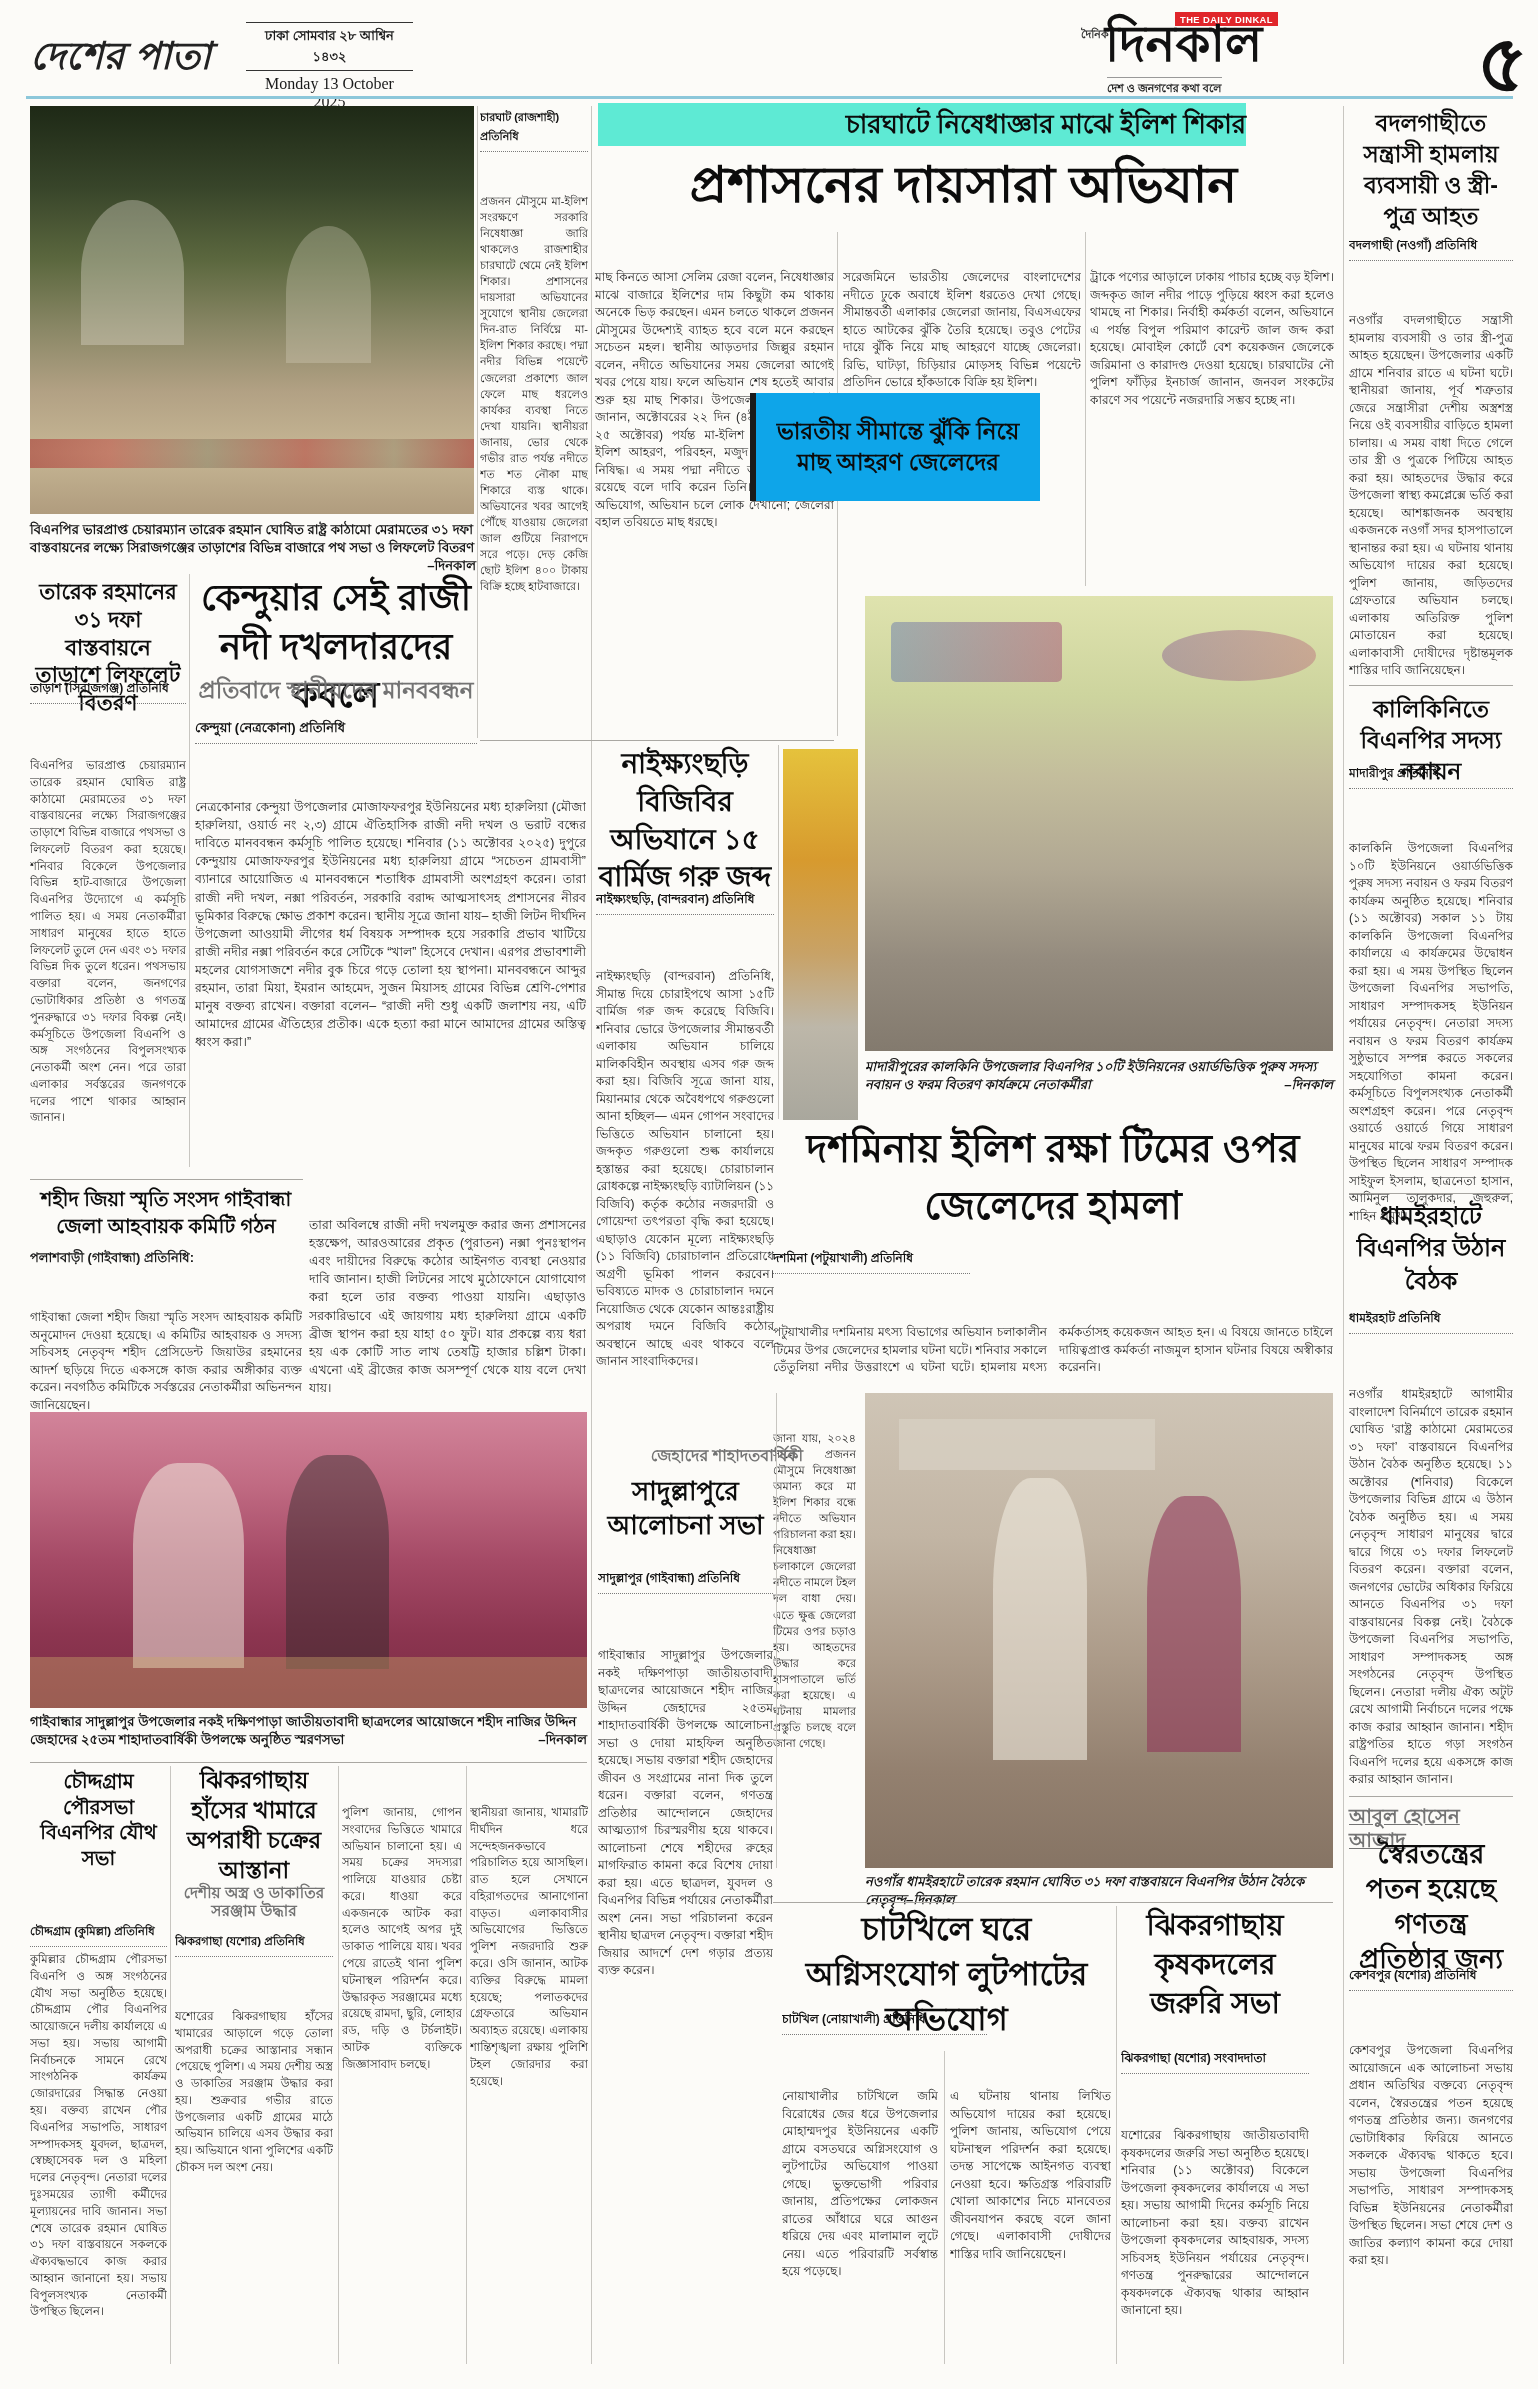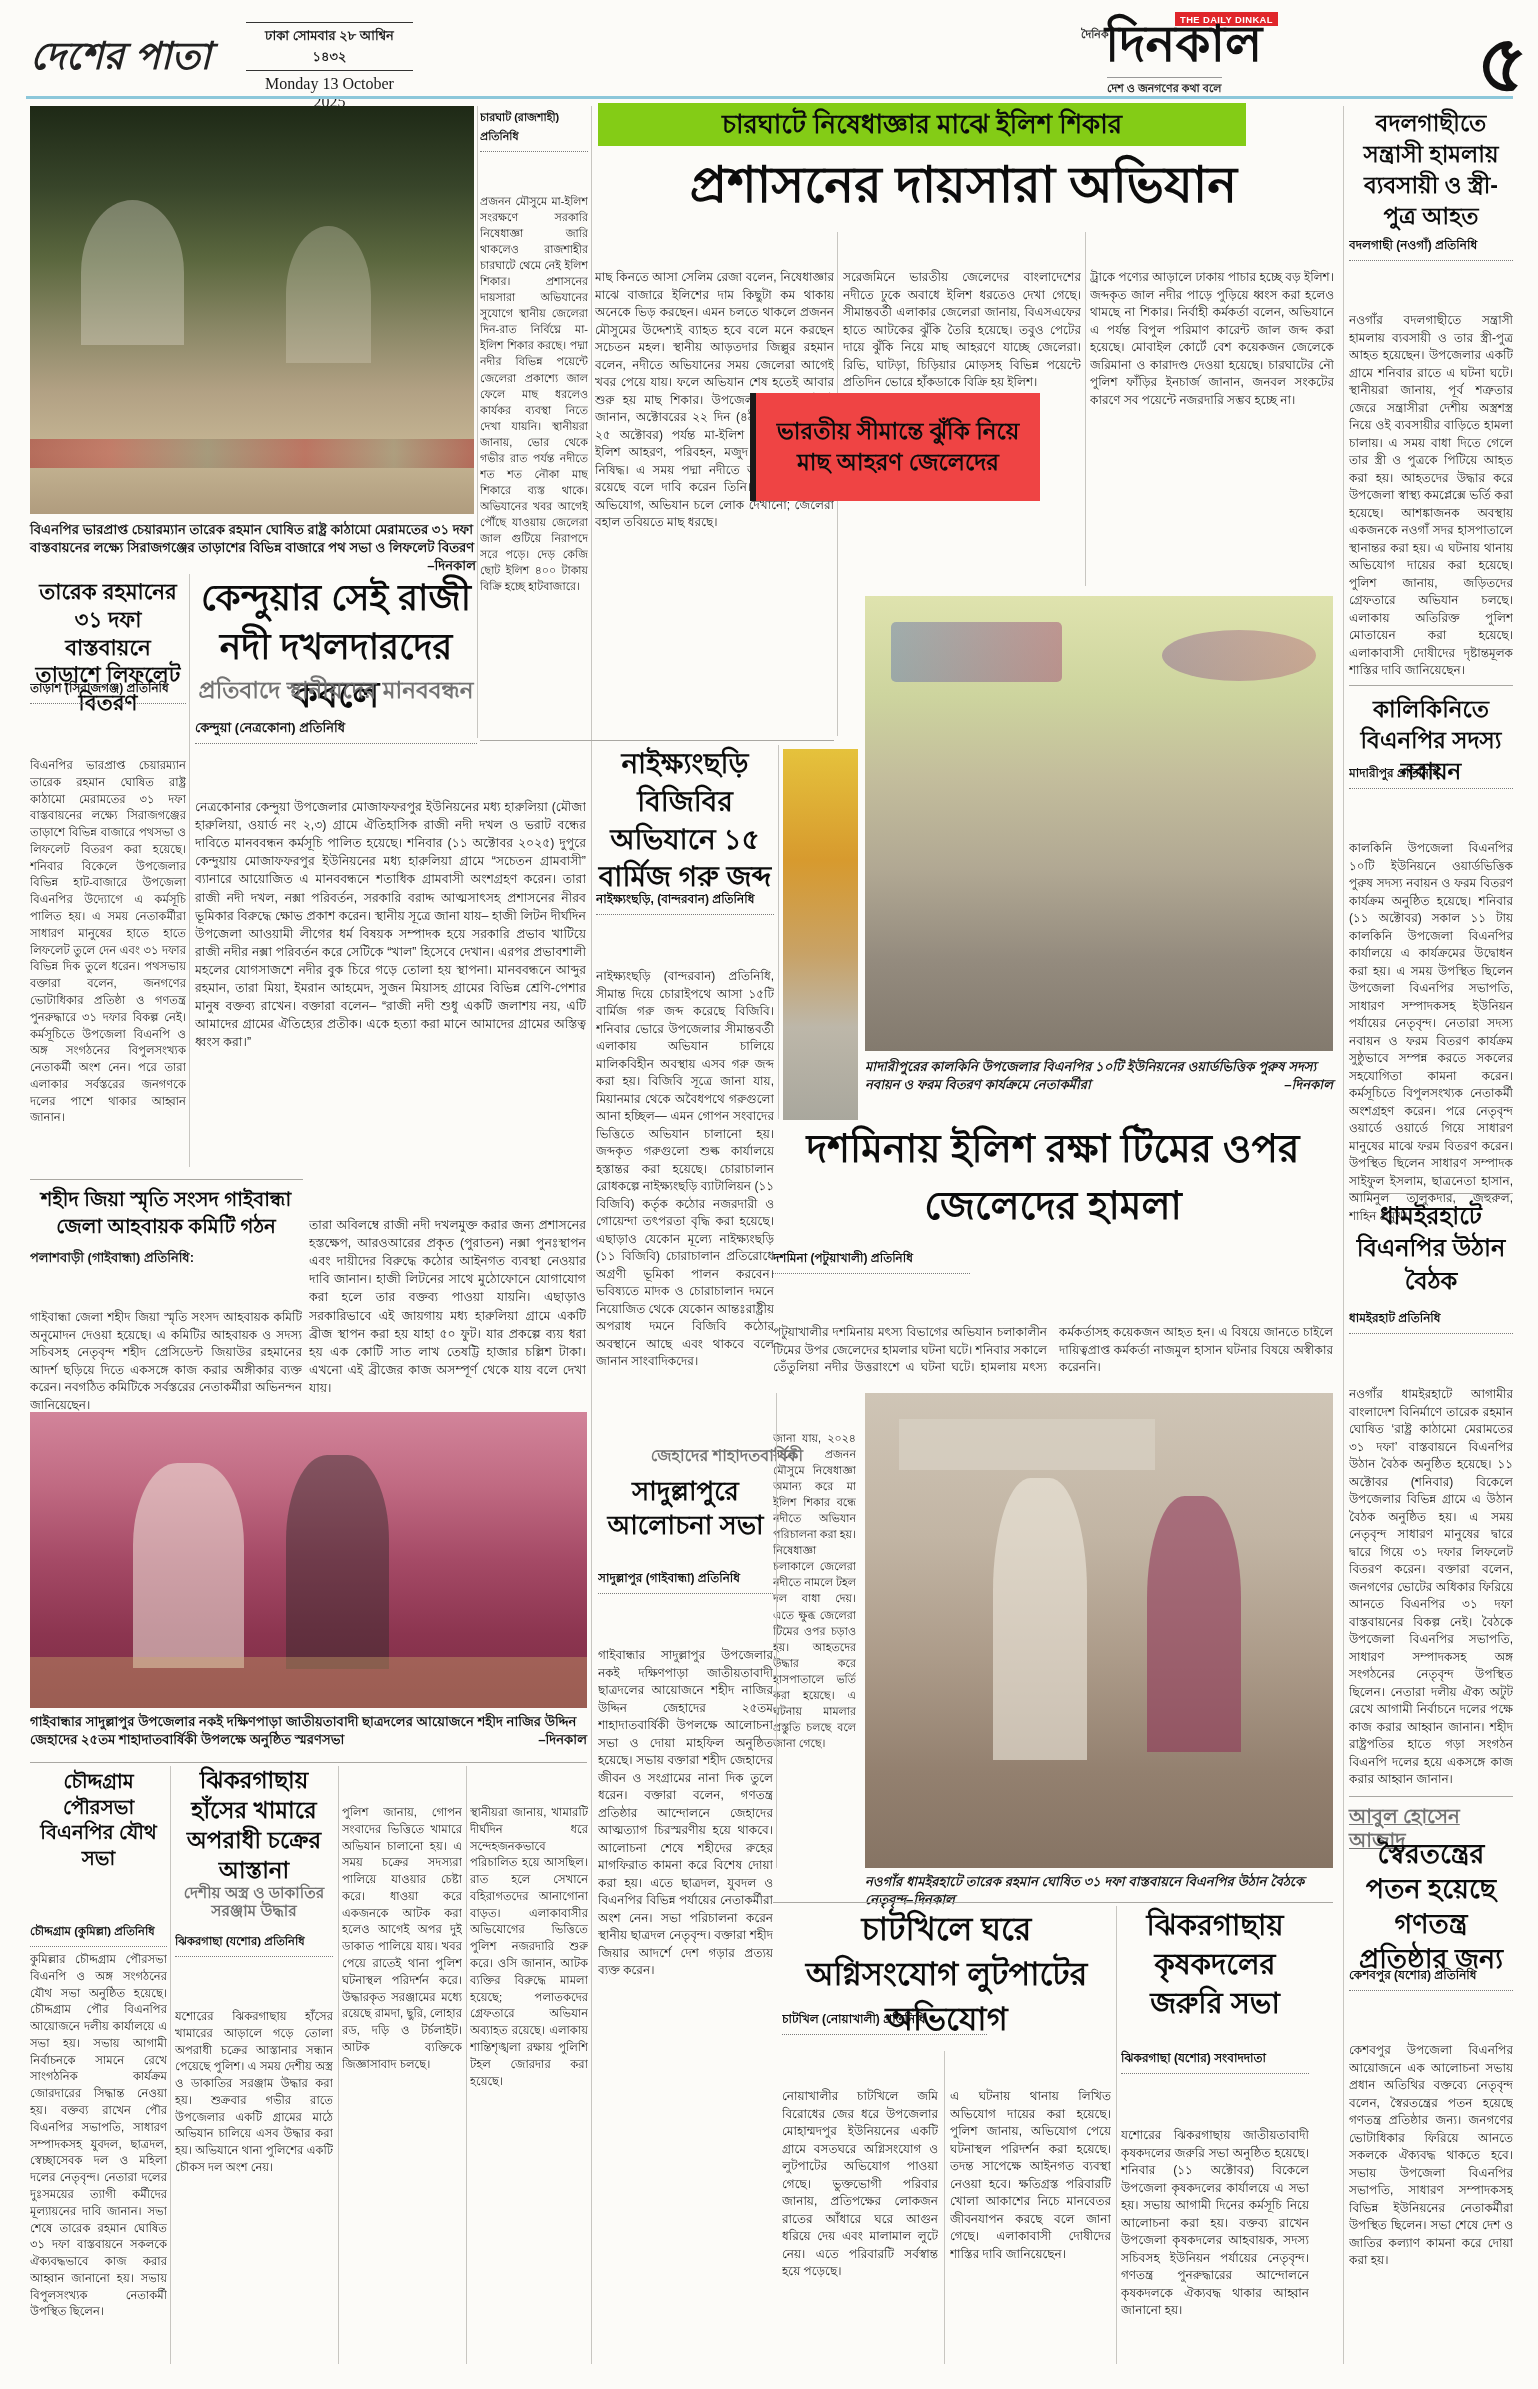--- a/index.html
+++ b/index.html
@@ -4,21 +4,21 @@
 <style>
   html,body{margin:0;padding:0;background:#e9e7e2;}
   #page{position:relative;width:1538px;height:2389px;background:#fcfbf8;overflow:hidden;
         font-family:"Liberation Sans","DejaVu Sans",sans-serif;color:#1a1a1a;}
   .abs{position:absolute;}
   .headline{font-weight:700;color:#0c0c0c;text-align:center;line-height:1.2;}
   .body{font-size:12px;line-height:1.46;text-align:justify;color:#1c1c1c;overflow:hidden;margin-top:37px;}
   .byline{font-weight:700;font-size:13px;color:#111;border-bottom:0.9px dotted #7a7a7a;padding-bottom:4.3px;overflow:hidden;}
   .caption{font-size:13.2px;font-weight:600;line-height:1.35;color:#151515;}
   .caption .credit{float:right;font-weight:700;}
-  .kickerbox{background:#84cc16;text-align:center;font-weight:700;color:#0c0c0c;}
+  .kickerbox{background:#5eead4;text-align:right;font-weight:700;color:#0c0c0c;}
   .vrule{width:0.9px;background:#c8c6c1;}
   .hrule{height:0.9px;background:#a9a7a2;}
   .photo{overflow:hidden;}
   .subhead{font-weight:700;text-align:center;color:#737373;line-height:1.2;}
 </style>
 </head>
 <body>
 
 <div id="page">
 
@@ -53,21 +53,21 @@
   <div class="abs byline" style="left:480px;top:109px;width:108px;font-size:11px;">চারঘাট (রাজশাহী) প্রতিনিধি</div>
   <div class="abs body" style="left:480px;top:156px;width:108px;height:581px;font-size:11px;">প্রজনন মৌসুমে মা-ইলিশ সংরক্ষণে সরকারি নিষেধাজ্ঞা জারি থাকলেও রাজশাহীর চারঘাটে থেমে নেই ইলিশ শিকার। প্রশাসনের দায়সারা অভিযানের সুযোগে স্থানীয় জেলেরা দিন-রাত নির্বিঘ্নে মা-ইলিশ শিকার করছে। পদ্মা নদীর বিভিন্ন পয়েন্টে জেলেরা প্রকাশ্যে জাল ফেলে মাছ ধরলেও কার্যকর ব্যবস্থা নিতে দেখা যায়নি। স্থানীয়রা জানায়, ভোর থেকে গভীর রাত পর্যন্ত নদীতে শত শত নৌকা মাছ শিকারে ব্যস্ত থাকে। অভিযানের খবর আগেই পৌঁছে যাওয়ায় জেলেরা জাল গুটিয়ে নিরাপদে সরে পড়ে। দেড় কেজি ছোট ইলিশ ৪০০ টাকায় বিক্রি হচ্ছে হাটবাজারে।</div>
 
   <div class="abs kickerbox" style="left:598px;top:103px;width:648px;height:43px;line-height:43px;font-size:26px;">চারঘাটে নিষেধাজ্ঞার মাঝে ইলিশ শিকার</div>
   <div class="abs headline" style="left:591px;top:150px;width:745px;height:77px;font-size:50px;font-weight:800;line-height:1.4;">প্রশাসনের দায়সারা অভিযান</div>
 
   <div class="abs body" style="left:595px;top:232px;width:239px;height:502px;">মাছ কিনতে আসা সেলিম রেজা বলেন, নিষেধাজ্ঞার মাঝে বাজারে ইলিশের দাম কিছুটা কম থাকায় অনেকে ভিড় করছেন। এমন চলতে থাকলে প্রজনন মৌসুমের উদ্দেশ্যই ব্যাহত হবে বলে মনে করছেন সচেতন মহল। স্থানীয় আড়তদার জিল্লুর রহমান বলেন, নদীতে অভিযানের সময় জেলেরা আগেই খবর পেয়ে যায়। ফলে অভিযান শেষ হতেই আবার শুরু হয় মাছ শিকার। উপজেলা মৎস্য কর্মকর্তা জানান, অক্টোবরের ২২ দিন (৪ঠা অক্টোবর থেকে ২৫ অক্টোবর) পর্যন্ত মা-ইলিশ রক্ষায় সারাদেশে ইলিশ আহরণ, পরিবহন, মজুদ ও বিক্রি সম্পূর্ণ নিষিদ্ধ। এ সময় পদ্মা নদীতে অভিযান অব্যাহত রয়েছে বলে দাবি করেন তিনি। তবে স্থানীয়দের অভিযোগ, অভিযান চলে লোক দেখানো; জেলেরা বহাল তবিয়তে মাছ ধরছে।</div>
   <div class="abs body" style="left:843px;top:232px;width:238px;height:352px;">সরেজমিনে ভারতীয় জেলেদের বাংলাদেশের নদীতে ঢুকে অবাধে ইলিশ ধরতেও দেখা গেছে। সীমান্তবর্তী এলাকার জেলেরা জানায়, বিএসএফের হাতে আটকের ঝুঁকি তৈরি হয়েছে। তবুও পেটের দায়ে ঝুঁকি নিয়ে মাছ আহরণে যাচ্ছে জেলেরা। রিভি, ঘাটড়া, চিড়িয়ার মোড়সহ বিভিন্ন পয়েন্টে প্রতিদিন ভোরে হাঁকডাকে বিক্রি হয় ইলিশ।</div>
   <div class="abs body" style="left:1090px;top:232px;width:244px;height:352px;">ট্রাকে পণ্যের আড়ালে ঢাকায় পাচার হচ্ছে বড় ইলিশ। জব্দকৃত জাল নদীর পাড়ে পুড়িয়ে ধ্বংস করা হলেও থামছে না শিকার। নির্বাহী কর্মকর্তা বলেন, অভিযানে এ পর্যন্ত বিপুল পরিমাণ কারেন্ট জাল জব্দ করা হয়েছে। মোবাইল কোর্টে বেশ কয়েকজন জেলেকে জরিমানা ও কারাদণ্ড দেওয়া হয়েছে। চারঘাটের নৌ পুলিশ ফাঁড়ির ইনচার্জ জানান, জনবল সংকটের কারণে সব পয়েন্টে নজরদারি সম্ভব হচ্ছে না।</div>
 
-  <div class="abs" style="left:750px;top:393px;width:284px;height:108px;background:#ef4444;border-left:6.8px solid #1a1a1a;display:flex;align-items:center;justify-content:center;z-index:3;">
+  <div class="abs" style="left:750px;top:393px;width:284px;height:108px;background:#0ea5e9;border-left:6.8px solid #1a1a1a;display:flex;align-items:center;justify-content:center;z-index:3;">
     <div class="headline" style="font-size:23px;line-height:1.35;padding:0 8.5px;">ভারতীয় সীমান্তে ঝুঁকি নিয়ে মাছ আহরণ জেলেদের</div>
   </div>
 
   <div class="abs headline" style="left:30px;top:579px;width:156px;font-size:21.4px;line-height:1.3;">তারেক রহমানের ৩১ দফা বাস্তবায়নে তাড়াশে লিফলেট বিতরণ</div>
   <div class="abs byline" style="left:30px;top:679px;width:156px;font-size:12px;">তাড়াশ (সিরাজগঞ্জ) প্রতিনিধি</div>
   <div class="abs body" style="left:30px;top:720px;width:156px;height:448px;font-size:11.5px;">বিএনপির ভারপ্রাপ্ত চেয়ারম্যান তারেক রহমান ঘোষিত রাষ্ট্র কাঠামো মেরামতের ৩১ দফা বাস্তবায়নের লক্ষ্যে সিরাজগঞ্জের তাড়াশে বিভিন্ন বাজারে পথসভা ও লিফলেট বিতরণ করা হয়েছে। শনিবার বিকেলে উপজেলার বিভিন্ন হাট-বাজারে উপজেলা বিএনপির উদ্যোগে এ কর্মসূচি পালিত হয়। এ সময় নেতাকর্মীরা সাধারণ মানুষের হাতে হাতে লিফলেট তুলে দেন এবং ৩১ দফার বিভিন্ন দিক তুলে ধরেন। পথসভায় বক্তারা বলেন, জনগণের ভোটাধিকার প্রতিষ্ঠা ও গণতন্ত্র পুনরুদ্ধারে ৩১ দফার বিকল্প নেই। কর্মসূচিতে উপজেলা বিএনপি ও অঙ্গ সংগঠনের বিপুলসংখ্যক নেতাকর্মী অংশ নেন। পরে তারা এলাকার সর্বস্তরের জনগণকে দলের পাশে থাকার আহ্বান জানান।</div>
 
   <div class="abs headline" style="left:195px;top:574px;width:282px;font-size:36px;line-height:1.35;font-weight:800;">কেন্দুয়ার সেই রাজী নদী দখলদারদের কবলে</div>
   <div class="abs subhead" style="left:195px;top:677px;width:282px;font-size:23px;">প্রতিবাদে স্থানীয়দের মানববন্ধন</div>
   <div class="abs byline" style="left:195px;top:718px;width:282px;">কেন্দুয়া (নেত্রকোনা) প্রতিনিধি</div>

